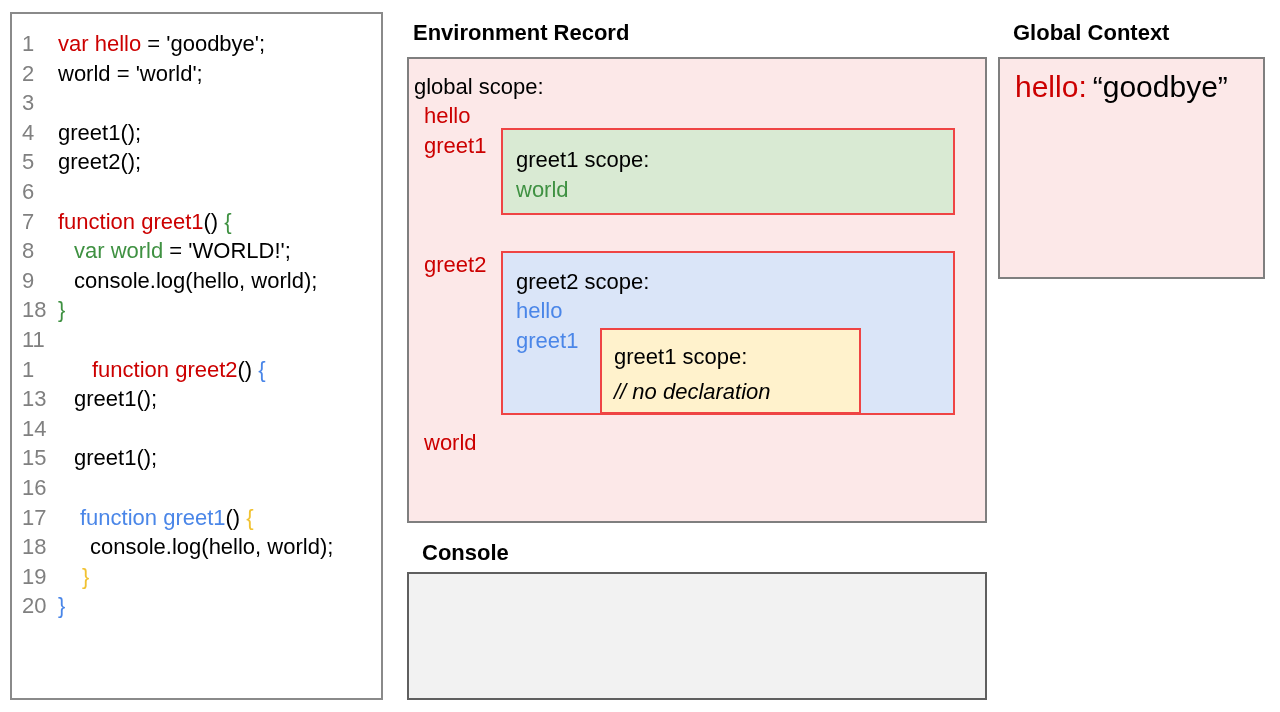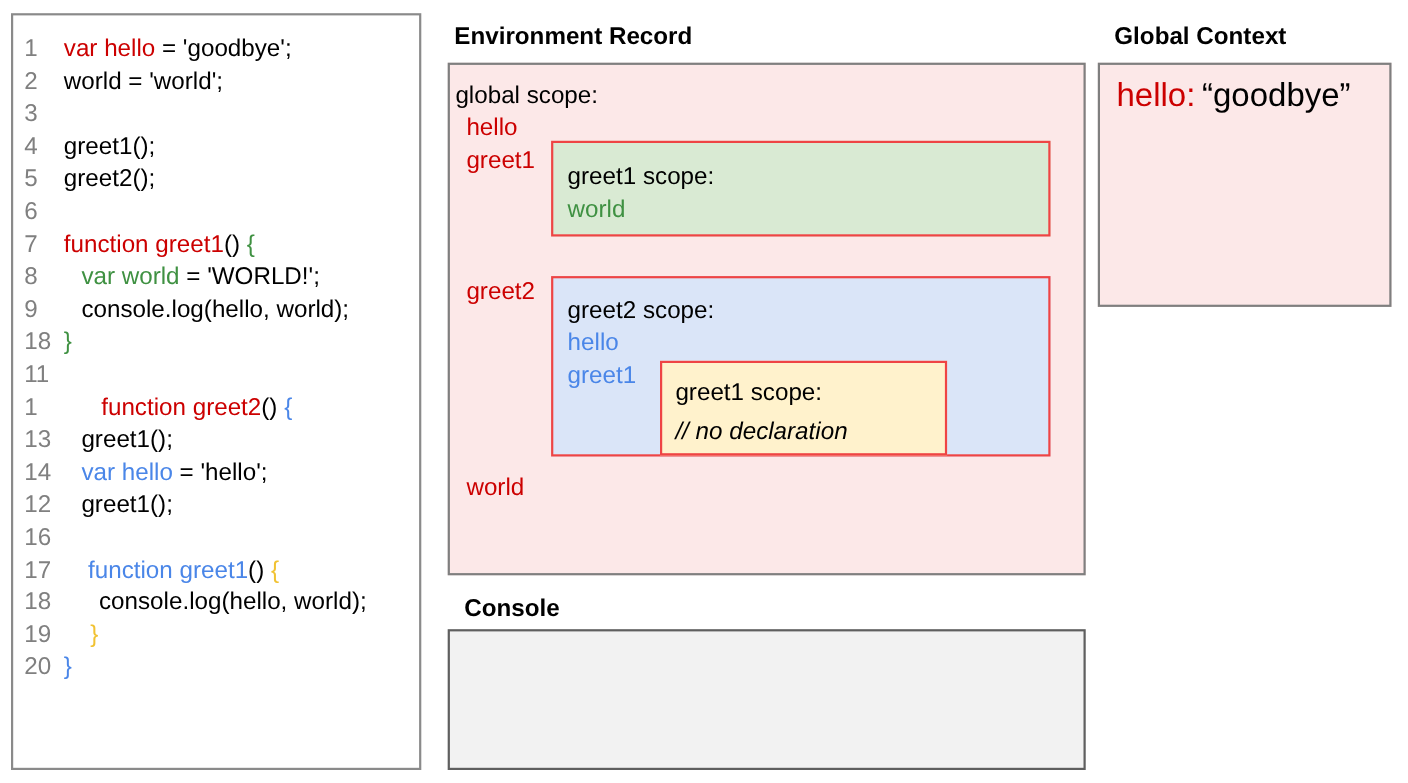--- a/index.html
+++ b/index.html
@@ -68,22 +68,22 @@
         <div class="code-line"><span class="line-num">4</span><span class="code-text" style="padding-left: 0px;"><span class="c-black">greet1();</span></span></div>
         <div class="code-line"><span class="line-num">5</span><span class="code-text" style="padding-left: 0px;"><span class="c-black">greet2();</span></span></div>
         <div class="code-line"><span class="line-num">6</span><span class="code-text" style="padding-left: 0px;"></span></div>
         <div class="code-line"><span class="line-num">7</span><span class="code-text" style="padding-left: 0px;"><span class="c-red">function greet1</span><span class="c-black">() </span><span class="c-green">{</span></span></div>
         <div class="code-line"><span class="line-num">8</span><span class="code-text" style="padding-left: 16px;"><span class="c-green">var world</span><span class="c-black"> = 'WORLD!';</span></span></div>
         <div class="code-line"><span class="line-num">9</span><span class="code-text" style="padding-left: 16px;"><span class="c-black">console.log(hello, world);</span></span></div>
         <div class="code-line"><span class="line-num">18</span><span class="code-text" style="padding-left: 0px;"><span class="c-green">}</span></span></div>
         <div class="code-line"><span class="line-num">11</span><span class="code-text" style="padding-left: 0px;"></span></div>
         <div class="code-line"><span class="line-num">1</span><span class="code-text" style="padding-left: 0px; margin-left: 34px;"><span class="c-red">function greet2</span><span class="c-black">() </span><span class="c-blue">{</span></span></div>
         <div class="code-line"><span class="line-num">13</span><span class="code-text" style="padding-left: 16px;"><span class="c-black">greet1();</span></span></div>
-        <div class="code-line"><span class="line-num">14</span><span class="code-text" style="padding-left: 16px;"><span class="c-blue">var hello</span><span class="c-black"> = 'hello';</span></span></div>
-        <div class="code-line"><span class="line-num">12</span><span class="code-text" style="padding-left: 16px;"><span class="c-black">greet1();</span></span></div>
+        <div class="code-line"><span class="line-num">14</span></div>
+        <div class="code-line"><span class="line-num">15</span><span class="code-text" style="padding-left: 16px;"><span class="c-black">greet1();</span></span></div>
         <div class="code-line"><span class="line-num">16</span><span class="code-text" style="padding-left: 0px;"></span></div>
         <div class="code-line"><span class="line-num">17</span><span class="code-text" style="padding-left: 22px;"><span class="c-blue">function greet1</span><span class="c-black">() </span><span class="c-gold">{</span></span></div>
         <div class="code-line"><span class="line-num">18</span><span class="code-text" style="padding-left: 32px;"><span class="c-black">console.log(hello, world);</span></span></div>
         <div class="code-line"><span class="line-num">19</span><span class="code-text" style="padding-left: 24px;"><span class="c-gold">}</span></span></div>
         <div class="code-line"><span class="line-num">20</span><span class="code-text" style="padding-left: 0px;"><span class="c-blue">}</span></span></div>
       </div>
   </div>
 
   <div class="panel-title title-er">Environment Record</div>
 

